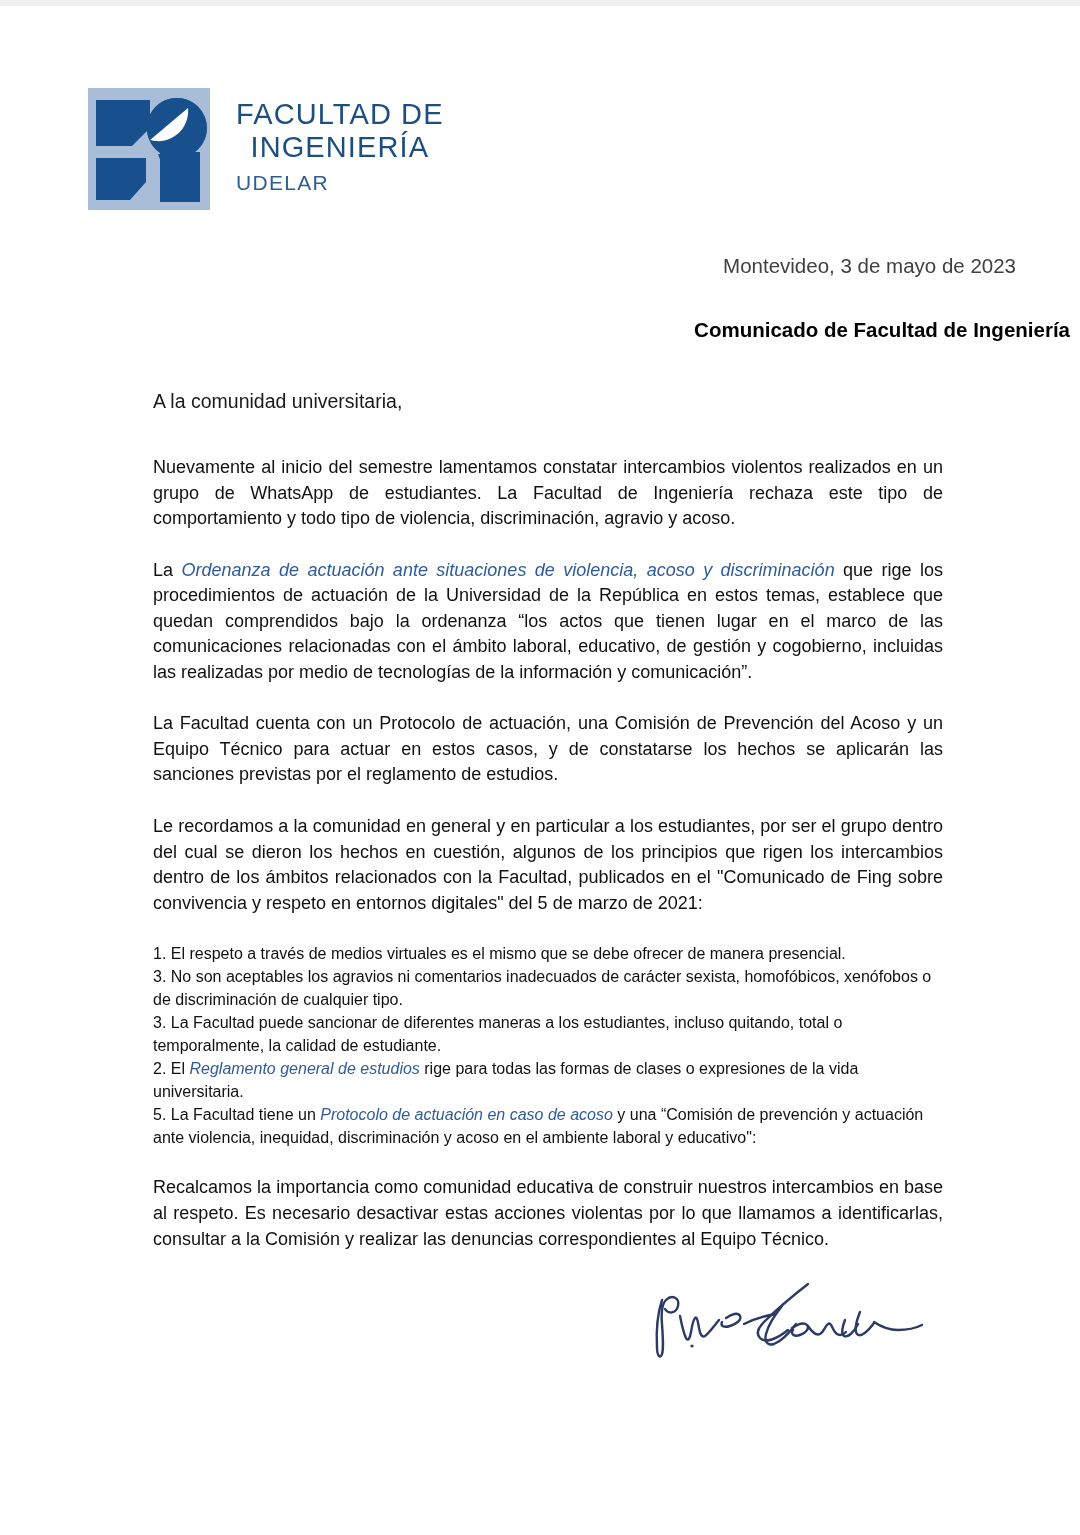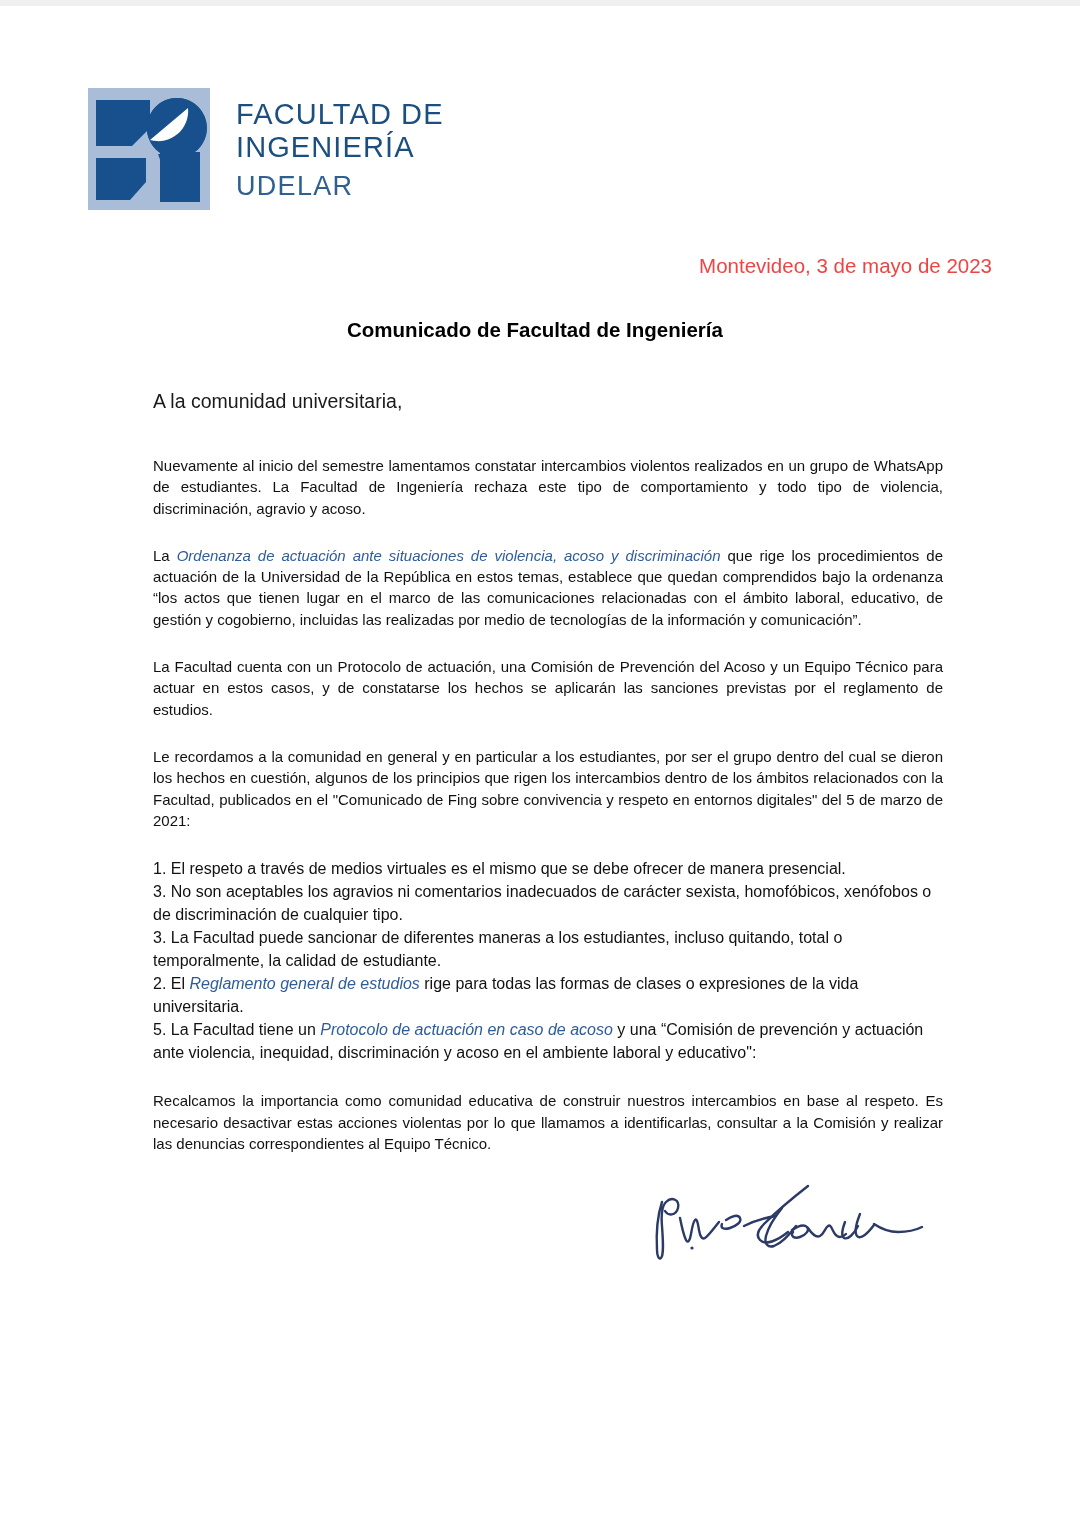--- a/index.html
+++ b/index.html
@@ -52,41 +52,42 @@
     padding-top: 10px;
     color: #1c4f80;
     line-height: 1.14;
   }
   .logo-line1, .logo-line2 {
     font-size: 29px;
     letter-spacing: 1.1px;
     font-weight: 400;
     color: #1c4f80;
     white-space: nowrap;
+    text-align: center;
   }
   .logo-line3 {
-    font-size: 27px;
+    font-size: 21px;
     letter-spacing: 1.3px;
     margin-top: 7px;
     color: #2f6090;
     white-space: nowrap;
   }
 
   
   .date-line {
     text-align: right;
     font-size: 20.5px;
-    padding-right: 88px;
+    padding-right: 64px;
     margin-top: 44px;
-    color: #ef4444;
+    color: #404040;
   }
 
   
   .doc-title {
-    text-align: center;
+    text-align: right;
     font-size: 20.5px;
     font-weight: bold;
     margin-top: 40px;
     color: #000;
     padding-right: 10px;
   }
 
   
   .body-wrap {
     margin: 0 auto;
@@ -98,21 +99,21 @@
     margin-left: 0;
   }
   .body-wrap { padding-right: 0; width: 790px; }
 
   .salutation {
     font-size: 19.5px;
     margin-top: 48px;
   }
 
   p.para {
-    font-size: 15px;
+    font-size: 18px;
     line-height: 1.42;
     text-align: justify;
     margin: 0;
     padding-top: 26px;
     color: #111;
   }
   p.para.first { padding-top: 42px; }
 
   .numbered {
     font-size: 16px;

